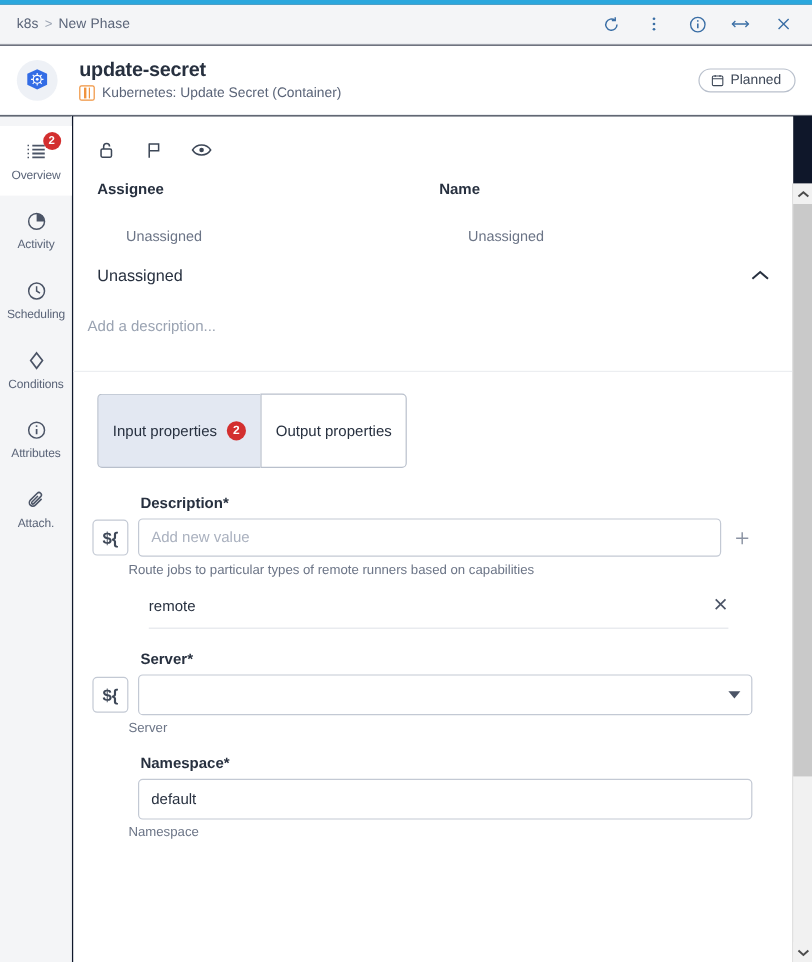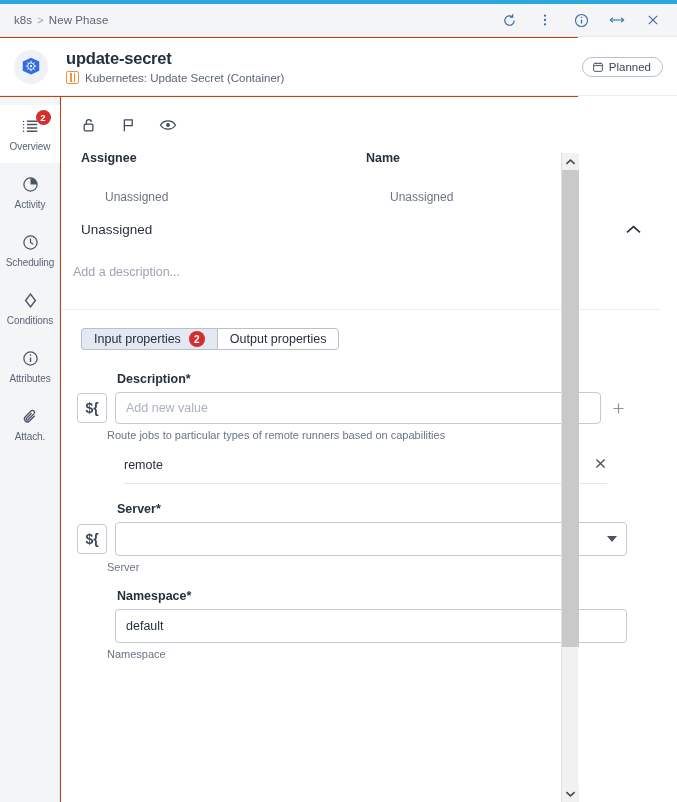--- a/index.html
+++ b/index.html
@@ -2,21 +2,21 @@
 <html><head>
 <meta charset="utf-8">
 <style>
   * { box-sizing: border-box; margin: 0; padding: 0; }
   html, body {
     width: 677px; height: 802px;
     font-family: "Liberation Sans", sans-serif;
     background: #ffffff;
     overflow: hidden;
   }
-  #app { position: relative; width: 578px; height: 802px; background:#c2410c; }
+  #app { position: relative; width: 677px; height: 802px; background:#0f172a; }
 
   
   .accent-strip {
     position:absolute; top:0; left:0; width:677px; height:4px;
     background:#2ba7dd;
   }
 
   
   .titlebar {
     position:absolute; top:4px; left:0; width:677px; height:33px;
@@ -116,21 +116,21 @@
   .collapse-btn { margin-left:auto; cursor:pointer; color:#27303f; display:flex; }
   .desc-placeholder {
     font-size:12.5px; color:#9aa3b2; padding:28px 0 0 12px;
   }
   .divider { height:1px; background:#eceef1; margin:30px 0 0 0; }
 
   
   .tabs { display:flex; padding:18px 0 0 20px; }
   .tab {
     border:1px solid #b9c0cc; font-size:12.5px; color:#27303f;
-    padding:2px 12px; cursor:pointer; background:#fff;
+    padding:22px 12px; cursor:pointer; background:#fff;
     display:flex; align-items:center; gap:8px;text-align:center;
   }
   .tab:first-child { border-radius:4px 0 0 4px; background:#e3e8f2; border-right:none; }
   .tab:last-child  { border-radius:0 4px 4px 0; }
   .tab-badge {
     background:#d32f2f; color:#fff; border-radius:9px; min-width:16px; height:16px;
     font-size:10px; font-weight:bold;
     display:flex; align-items:center; justify-content:center; padding:0 3px;
   }
 

